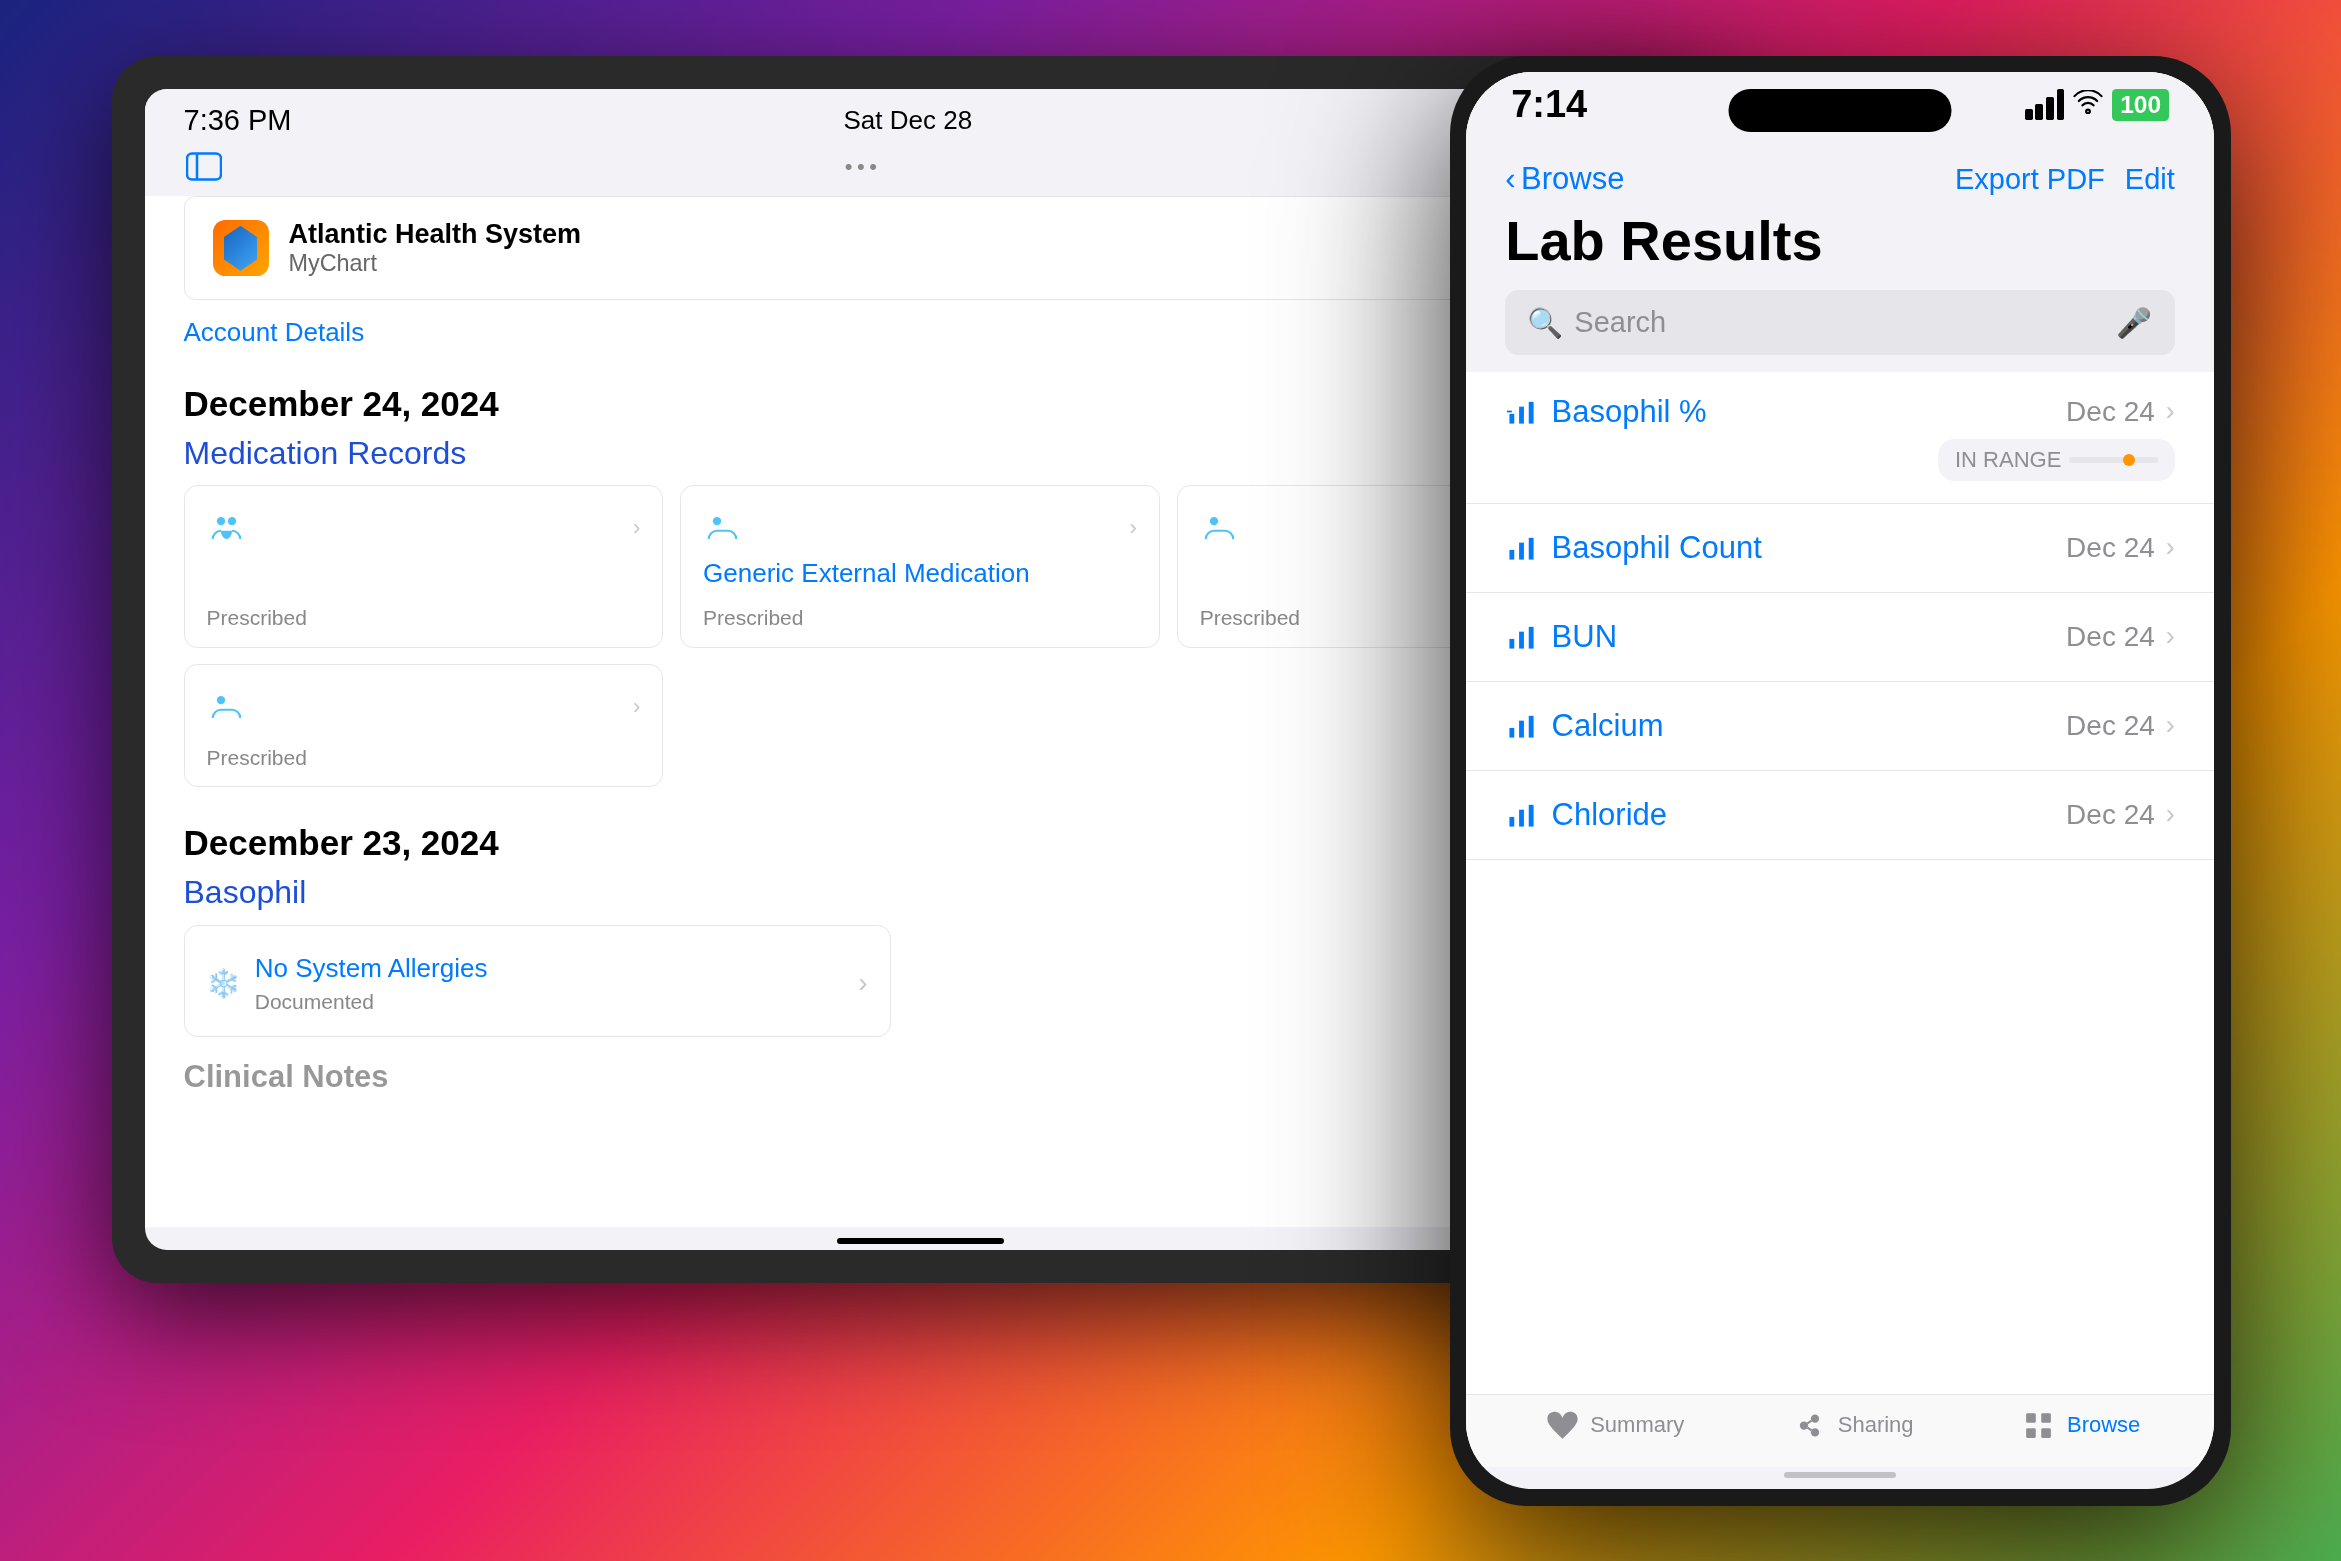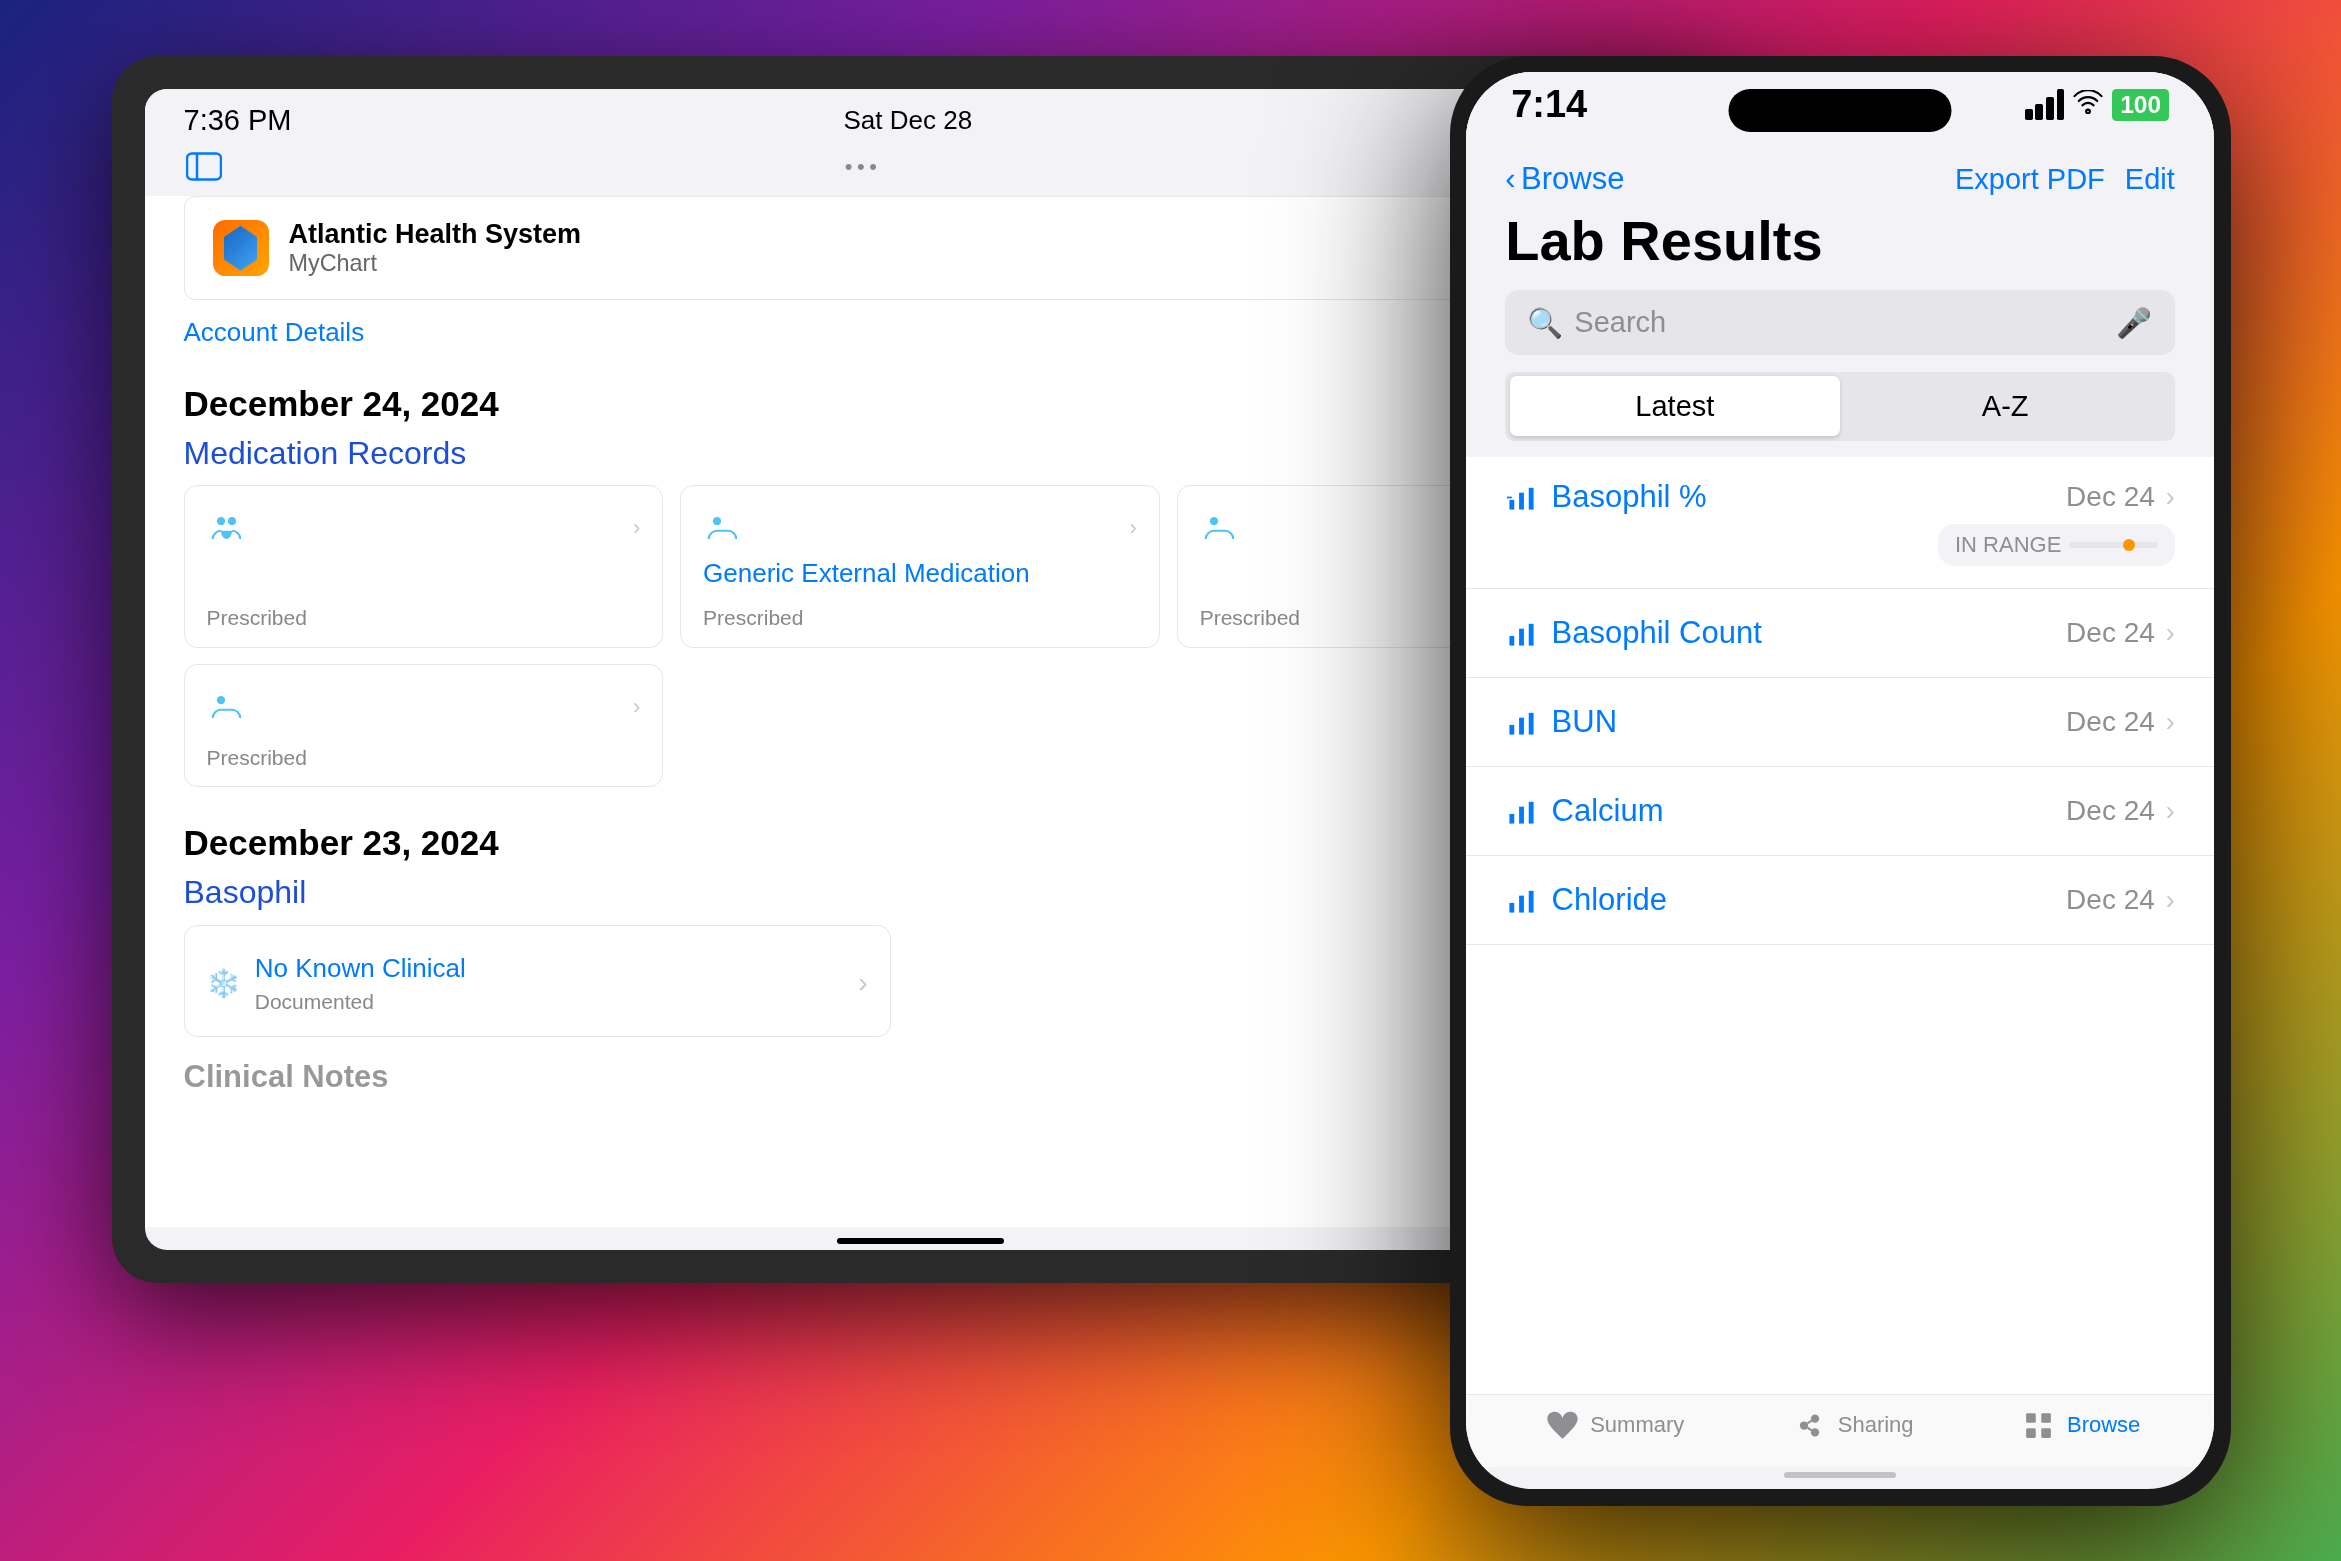--- a/index.html
+++ b/index.html
@@ -637,21 +637,21 @@
             </div>
           </div>
 
           <h2 class="section-date-header">December 23, 2024</h2>
           <h3 class="section-type-header">Basophil</h3>
 
           <div class="allergy-card">
             <div class="allergy-card-left">
               <span class="allergy-snowflake">❄️</span>
               <div class="allergy-card-content">
-                <span class="allergy-card-title">No Known Clinical</span>
+                <span class="allergy-card-title">No System Allergies</span>
                 <span class="allergy-card-subtitle">Documented</span>
               </div>
             </div>
             <span style="font-size:28px;color:#c7c7cc;">›</span>
           </div>
 
           <div class="clinical-notes-label">Clinical Notes</div>
 
         </div>
       </div>
@@ -699,24 +699,20 @@
       </div>
 
       <div class="iphone-title">Lab Results</div>
 
       <div class="iphone-search-bar">
         <span class="search-icon-ph">🔍</span>
         <span class="search-placeholder-text">Search</span>
         <span class="mic-icon">🎤</span>
       </div>
 
-      <div class="iphone-tabs">
-        <div class="iphone-tab active">Latest</div>
-        <div class="iphone-tab">A-Z</div>
-      </div>
 
       <div class="iphone-lab-list">
 
         <div class="lab-item" style="flex-direction:column;align-items:flex-start;gap:9px;min-height:112px;">
           <div class="lab-top-row" style="display:flex;align-items:center;justify-content:space-between;width:100%;">
             <div class="lab-item-left">
               <div class="lab-bar-icon">
                 <svg class="lab-bar-svg" viewBox="0 0 24 24" fill="none">
                   <rect x="2" y="14" width="4" height="8" fill="#007aff"></rect>
                   <rect x="10" y="8" width="4" height="14" fill="#007aff"></rect>

